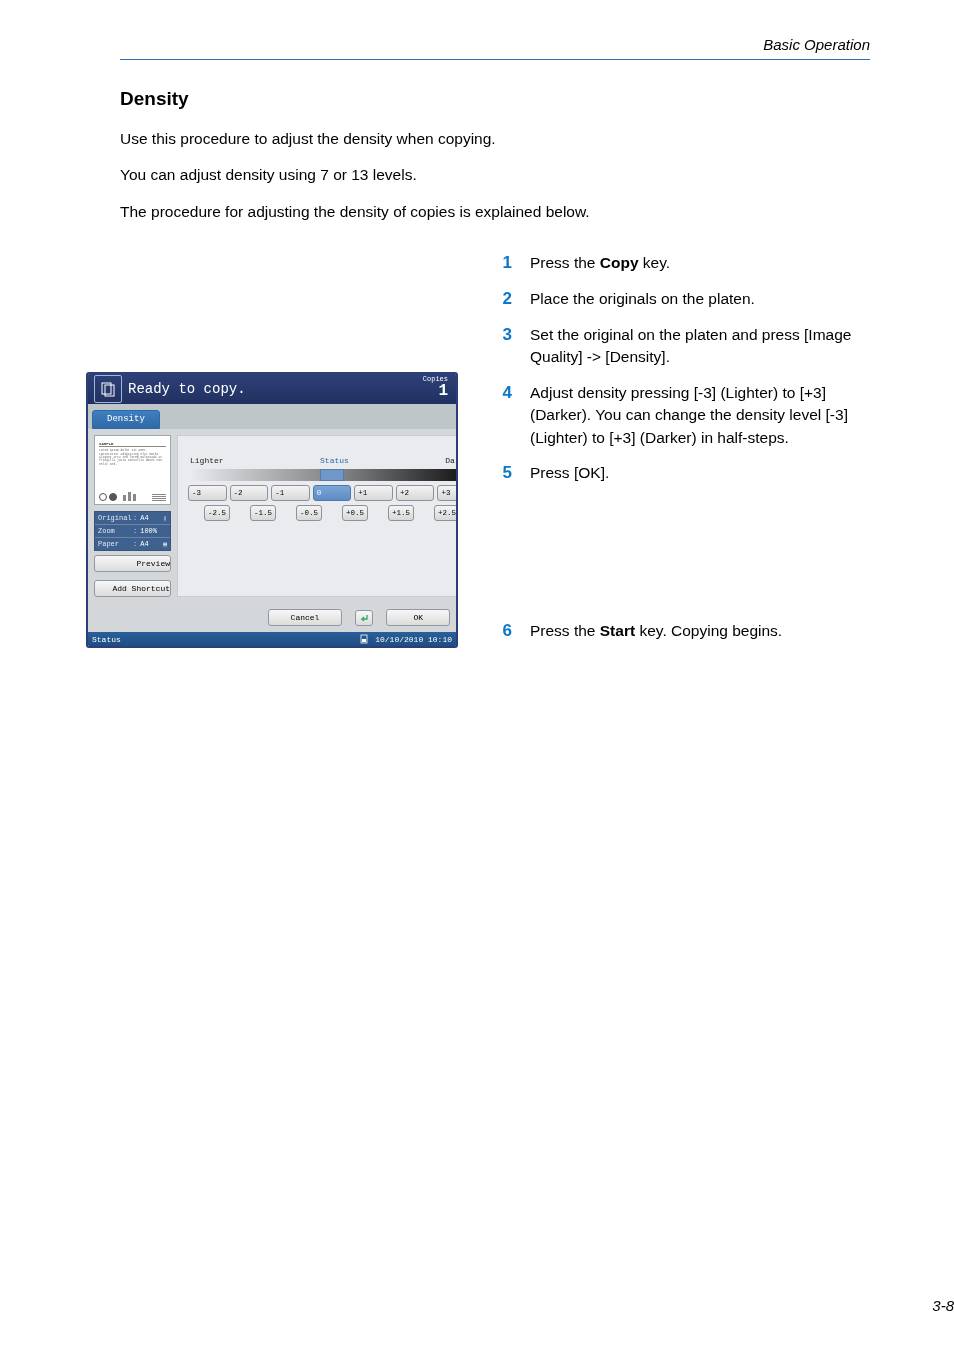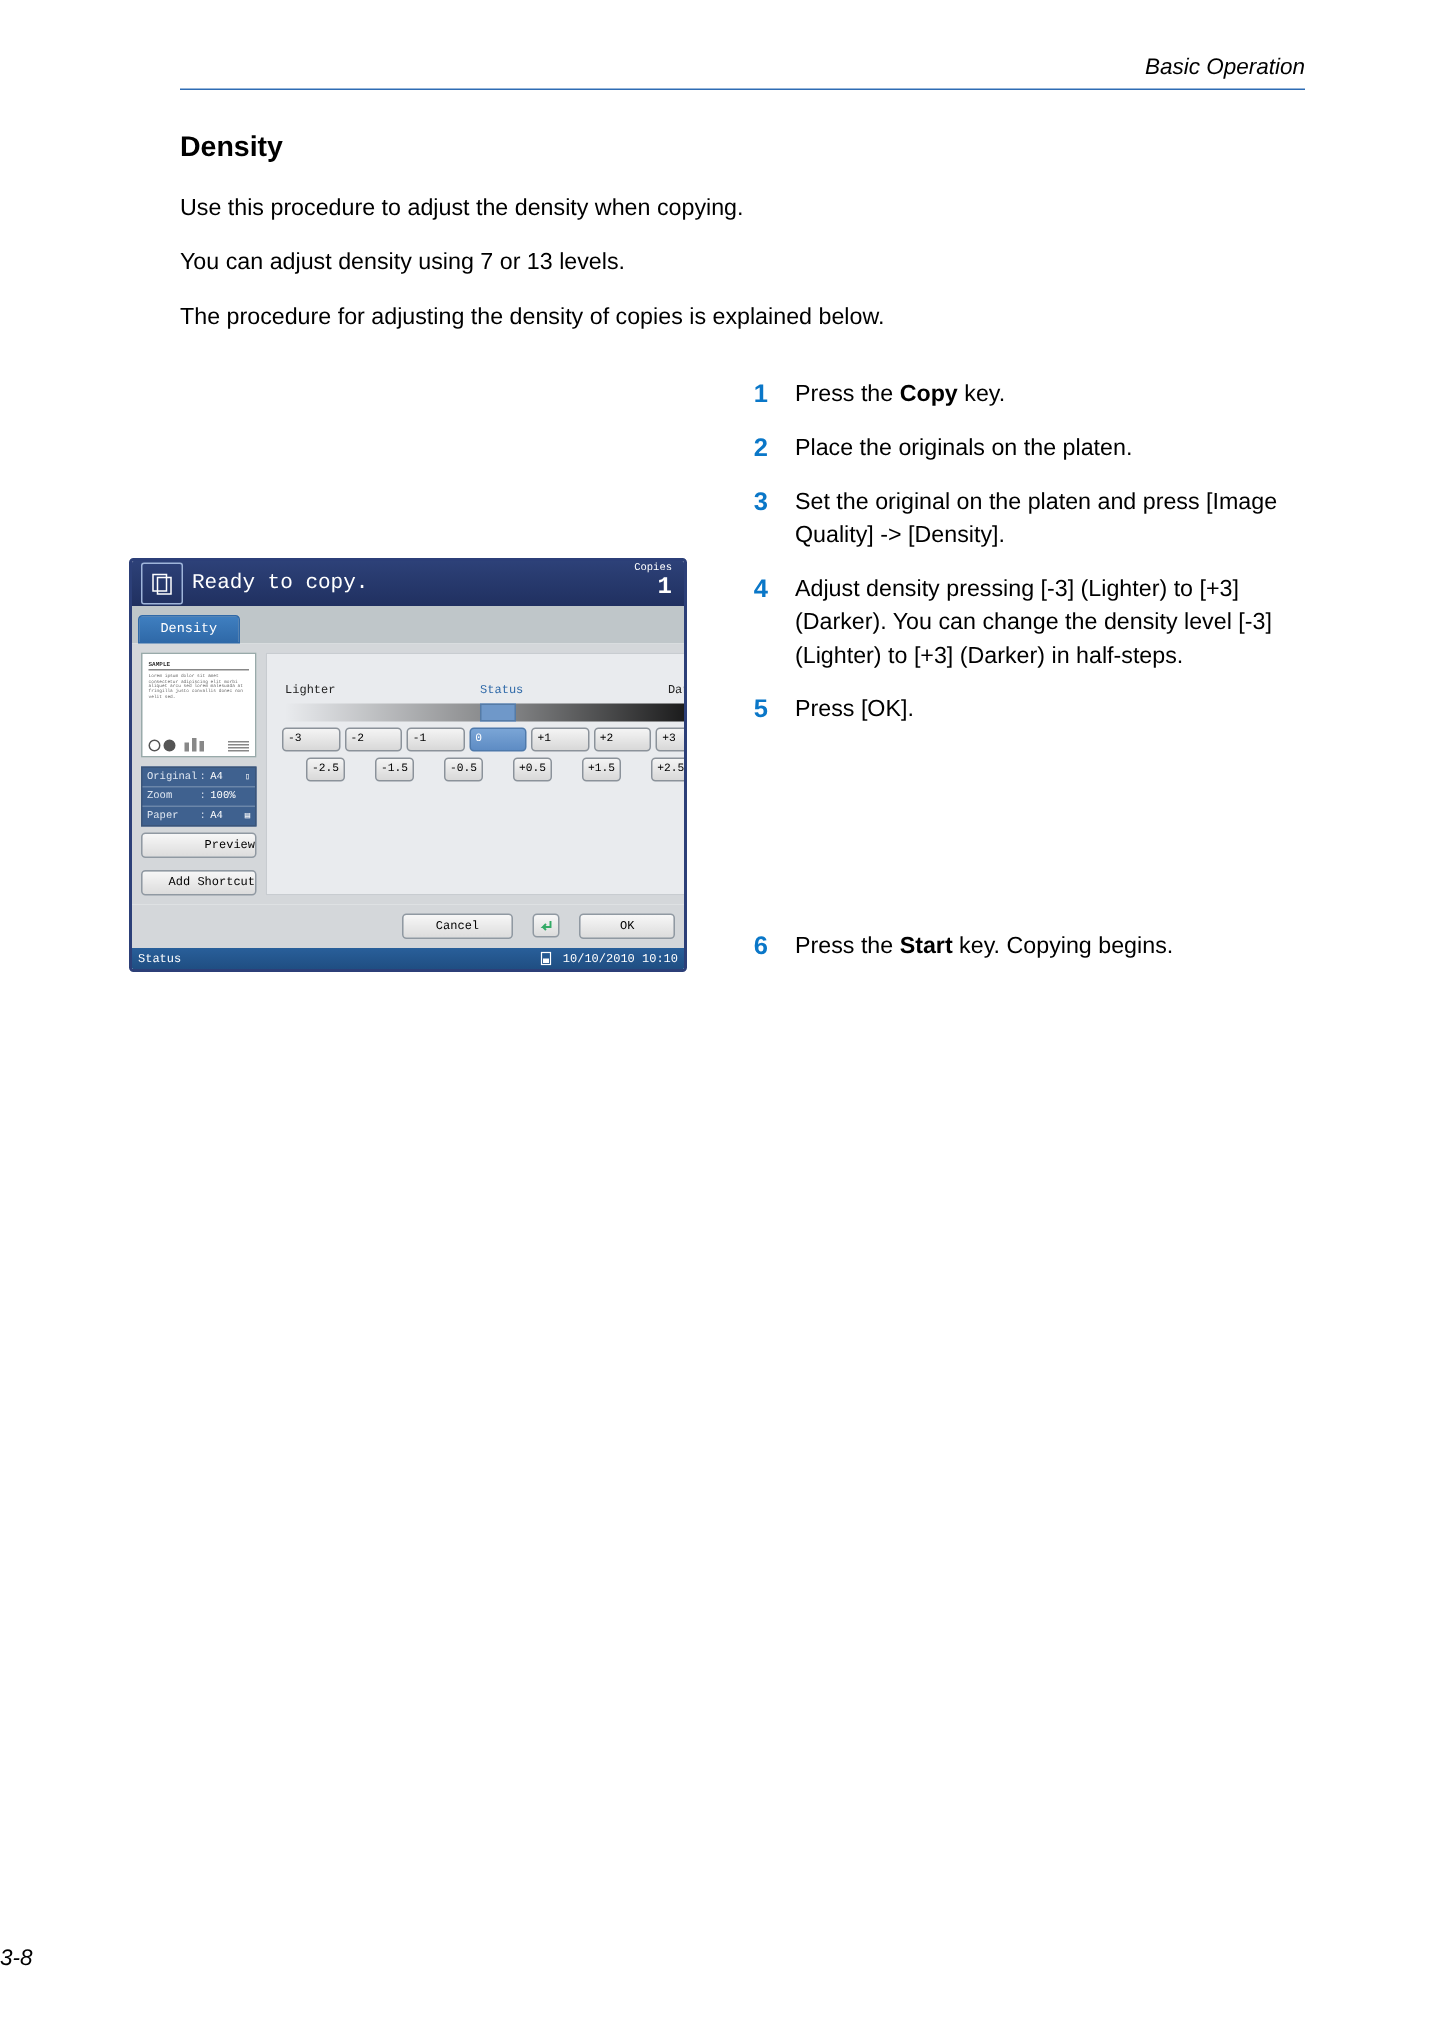--- a/index.html
+++ b/index.html
@@ -50,30 +50,30 @@
   .scale-labels { display:flex; justify-content:space-between; font-size:8px; color:#222; margin:14px 6px 4px; align-items:center; }
   .gradient-bar { display:flex; margin:0 6px 2px; height:12px; }
   .gradient-bar .lft { flex:1; background:linear-gradient(to right, rgba(0,0,0,0) 0%, rgba(0,0,0,0.4) 100%); }
   .gradient-bar .mid { width:24px; background:#6f98c9; border:1px solid #557ba6; }
   .gradient-bar .rgt { flex:1; background:linear-gradient(to right, rgba(0,0,0,0.45) 0%, rgba(0,0,0,0.95) 100%); }
   .btnrow { display:flex; gap:3px; margin:4px 4px 0; }
   .btnrow .step-btn { flex:1; background:linear-gradient(#f4f4f4,#d8d8d8); border:1px solid #8b929a; border-radius:3px; font-size:7.5px; text-align:left; padding:3px 3px; position:relative; }
   .btnrow .step-btn.zero { background:linear-gradient(#7aa5d6,#5e8cc4); color:#fff; border-color:#4e79ab; }
   .btnrow.half { margin-left:20px; margin-right:20px;gap:20px; }
   
-  .panel-actions { background:#d4d7da; padding:6px; display:flex; gap:13px; }
+  .panel-actions { background:#d4d7da; padding:6px; display:flex; gap:13px; align-items:center; }
   .panel-actions .spacer { flex:1; }
   .abtn { background:linear-gradient(#f7f7f7,#dcdcdc); border:1px solid #9099a2; border-radius:3px; font-size:8px; padding:3px 10px; }
   .ret-icon { width:18px; height:16px; background:linear-gradient(#f7f7f7,#dcdcdc); border:1px solid #9099a2; border-radius:3px; display:flex; align-items:center; justify-content:center; }
   
   .statusbar { background:linear-gradient(#295f9a,#1f4e82); color:#fff; font-size:8px; display:flex; align-items:center; height:14px; padding:0 4px; gap:6px; }
   .statusbar .s-spacer { flex:1; }
   .statusbar .s-icon { width:10px; height:10px; display:flex; align-items:center; justify-content:center; }
   
-  .pageno { position:absolute; bottom:36px; left:0; right:0; text-align:left; font-style:italic; font-size:15px; }
+  .pageno { position:absolute; bottom:36px; left:0; right:0; text-align:right; font-style:italic; font-size:15px; }
 </style>
 </head>
 <body>
 
 <div class="page">
   <div class="running-head">Basic Operation</div>
   <div class="rule"></div>
 
   <div class="h2">Density</div>
 

